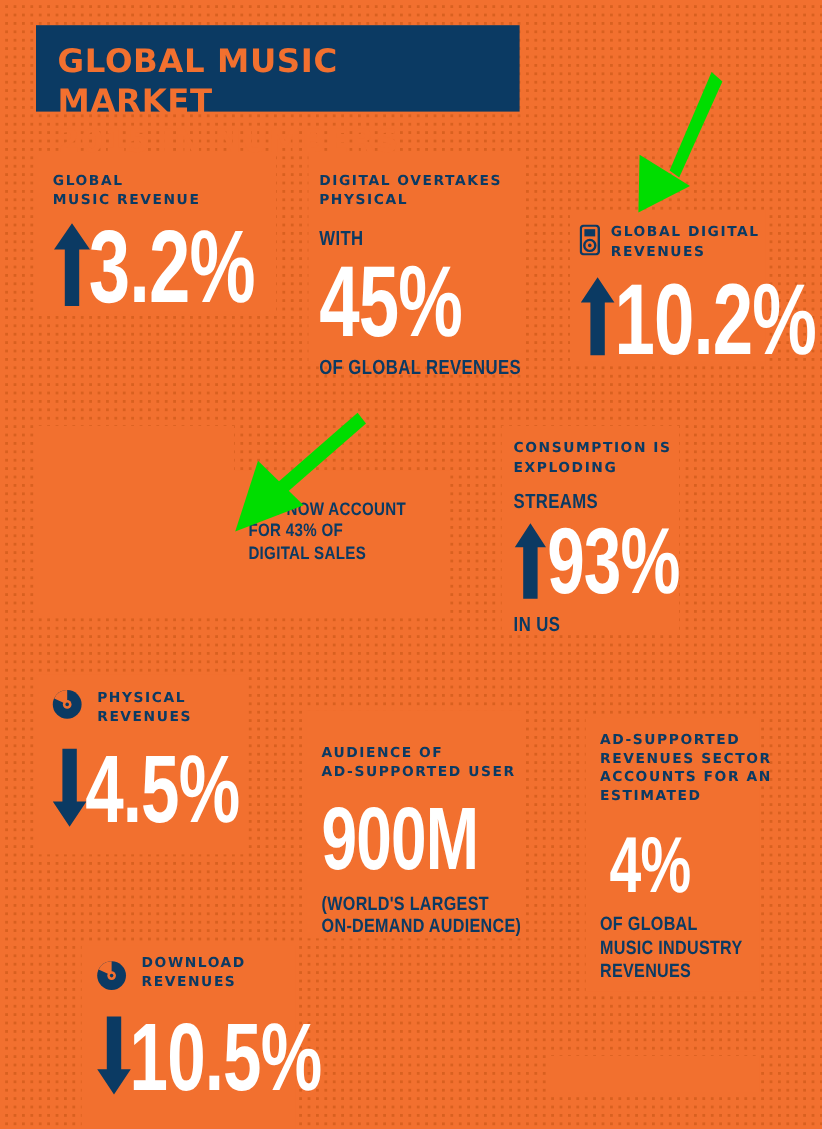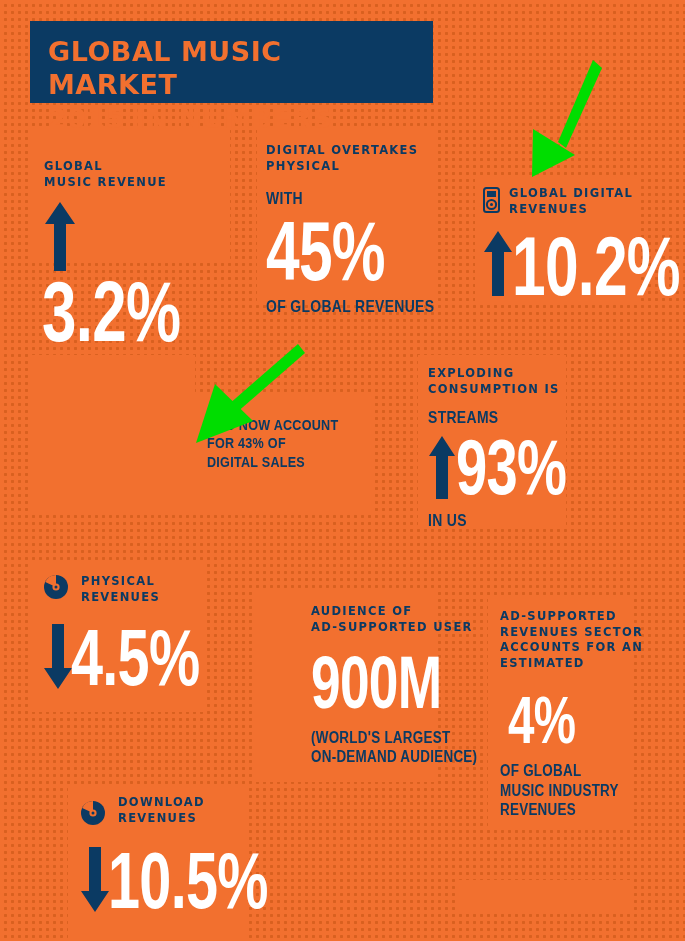--- a/index.html
+++ b/index.html
@@ -43,21 +43,21 @@
   }
 
   .blk { position: absolute; }
 
   
   #title-card {
     position: absolute;
     left: 30px;
     top: 21px;
     width: 403px;
-    height: 82px;
+    height: 72px;
     background: #0B3A63;
     z-index: 4;
     padding: 14px 18px 0 18px;
   }
   #title-card .tline {
     color: #F2702F;
     font-size: 27px;
     font-weight: bold;
     letter-spacing: 0.5px;
     line-height: 1.24;
@@ -140,24 +140,24 @@
 <div class="panel" style="left:68px;  top:788px; width:178px; height:153px;"></div>
 <div class="panel" style="left:455px; top:880px; width:178px; height:30px;"></div>
 
 <div id="title-card">
   <div class="tline">GLOBAL MUSIC MARKET</div>
   <div class="tline">2015 IN NUMBERS</div>
 </div>
 
 <div id="content">
 
-  <div class="blk" style="left:44px; top:159px;">
+  <div class="blk" style="left:44px; top:143px;">
     <div class="kicker">GLOBAL</div>
     <div class="kicker">MUSIC REVENUE</div>
-    <div class="statrow" style="margin-top:10px;flex-direction:column;">
+    <div class="statrow" style="margin-top:10px;">
       <svg class="arrow" width="32" height="72" viewBox="0 0 32 72">
         <path d="M16 2 L31 24 L22 24 L22 71 L10 71 L10 24 L1 24 Z" fill="#0B3A63"></path>
       </svg>
       <div class="bignum" style="font-size:86px; margin-left:-2px; margin-top:4px;">3.2%</div>
     </div>
   </div>
 
   <div class="blk" style="left:266px; top:143px;">
     <div class="kicker">DIGITAL OVERTAKES</div>
     <div class="kicker">PHYSICAL</div>
@@ -188,22 +188,22 @@
   </div>
 
 
   <div class="blk" style="left:207px; top:416px;">
     <div class="note">AND NOW ACCOUNT</div>
     <div class="note">FOR 43% OF</div>
     <div class="note">DIGITAL SALES</div>
   </div>
 
   <div class="blk" style="left:428px; top:366px;">
+    <div class="kicker">CONSUMPTION IS</div>
     <div class="kicker">EXPLODING</div>
-    <div class="kicker">CONSUMPTION IS</div>
     <div class="sub" style="margin-top:12px;">STREAMS</div>
     <div class="statrow" style="margin-top:6px;">
       <svg class="arrow" width="28" height="66" viewBox="0 0 28 66">
         <path d="M14 2 L27 22 L20 22 L20 65 L8 65 L8 22 L1 22 Z" fill="#0B3A63"></path>
       </svg>
       <div class="bignum" style="font-size:78px; margin-left:0px; margin-top:2px;">93%</div>
     </div>
     <div class="sub" style="margin-top:12px;">IN US</div>
   </div>
 
@@ -221,21 +221,21 @@
       </div>
     </div>
     <div class="statrow" style="margin-top:18px;">
       <svg class="arrow" width="30" height="68" viewBox="0 0 30 68">
         <path d="M15 66 L1 45 L9 45 L9 1 L21 1 L21 45 L29 45 Z" fill="#0B3A63"></path>
       </svg>
       <div class="bignum" style="font-size:80px; margin-left:-2px; margin-top:2px;">4.5%</div>
     </div>
   </div>
 
-  <div class="blk" style="left:268px; top:604px;margin-left:43px;">
+  <div class="blk" style="left:268px; top:620px;">
     <div class="kicker">AUDIENCE OF</div>
     <div class="kicker">AD-SUPPORTED USER</div>
     <div class="bignum" style="font-size:74px; margin-top:18px;">900M</div>
     <div class="note" style="margin-top:14px; font-size:16px;">(WORLD'S LARGEST</div>
     <div class="note" style="font-size:16px;">ON-DEMAND AUDIENCE)</div>
   </div>
 
   <div class="blk" style="left:500px; top:609px;">
     <div class="kicker">AD-SUPPORTED</div>
     <div class="kicker">REVENUES SECTOR</div>

